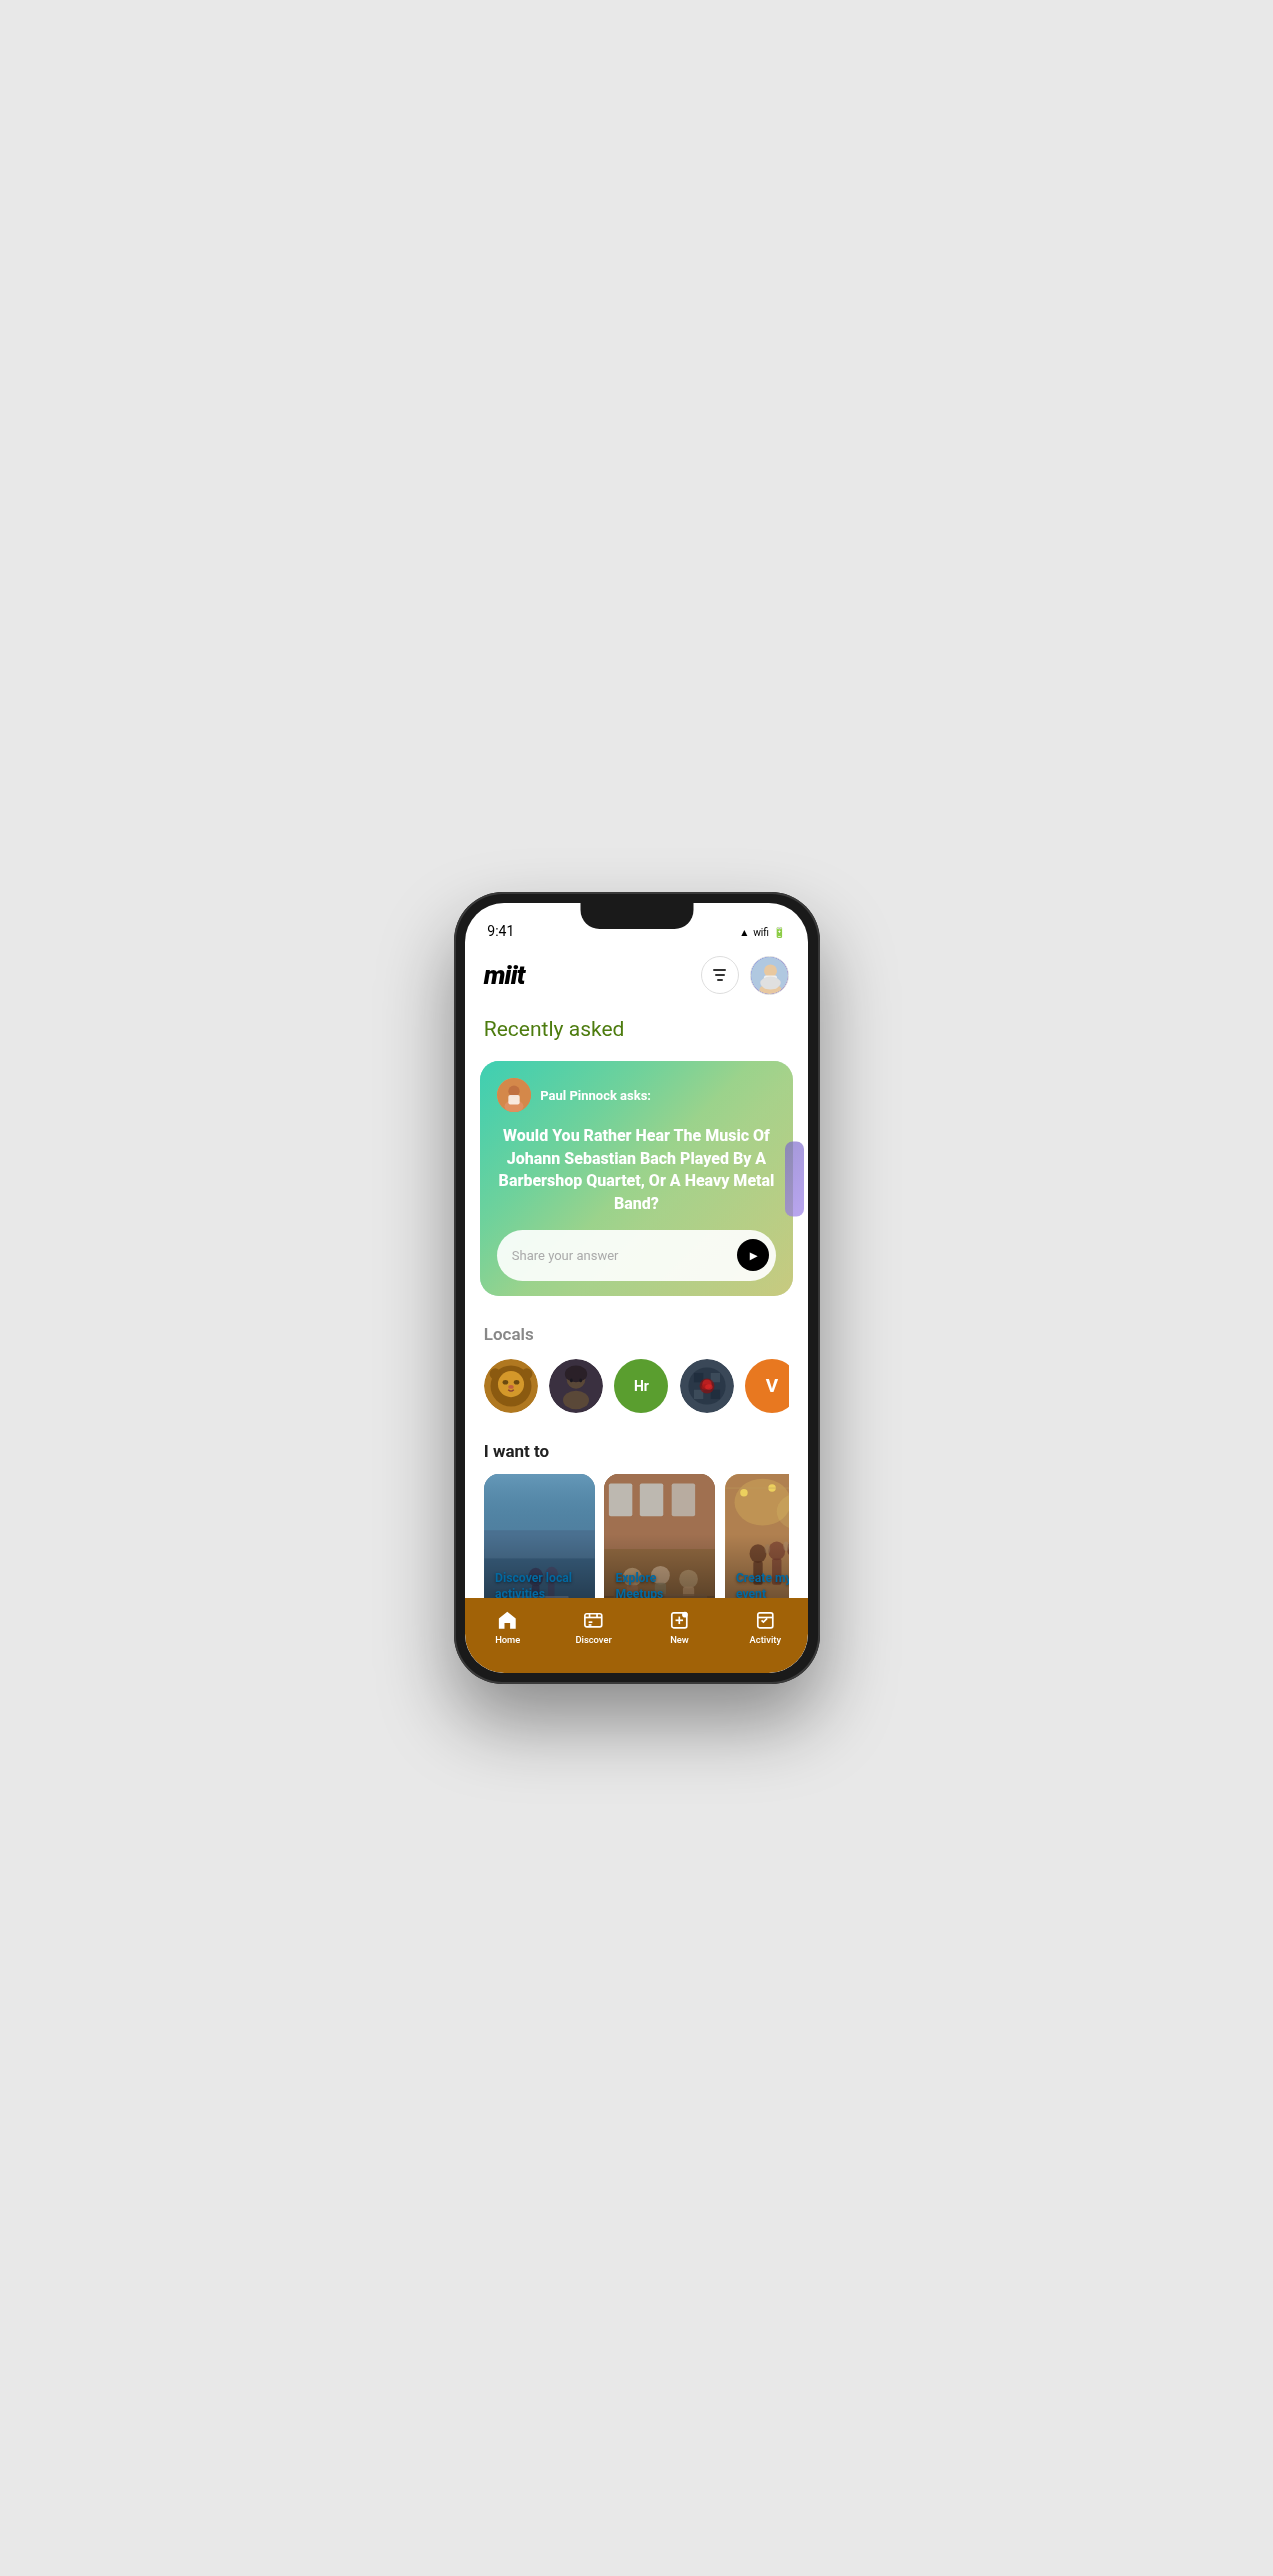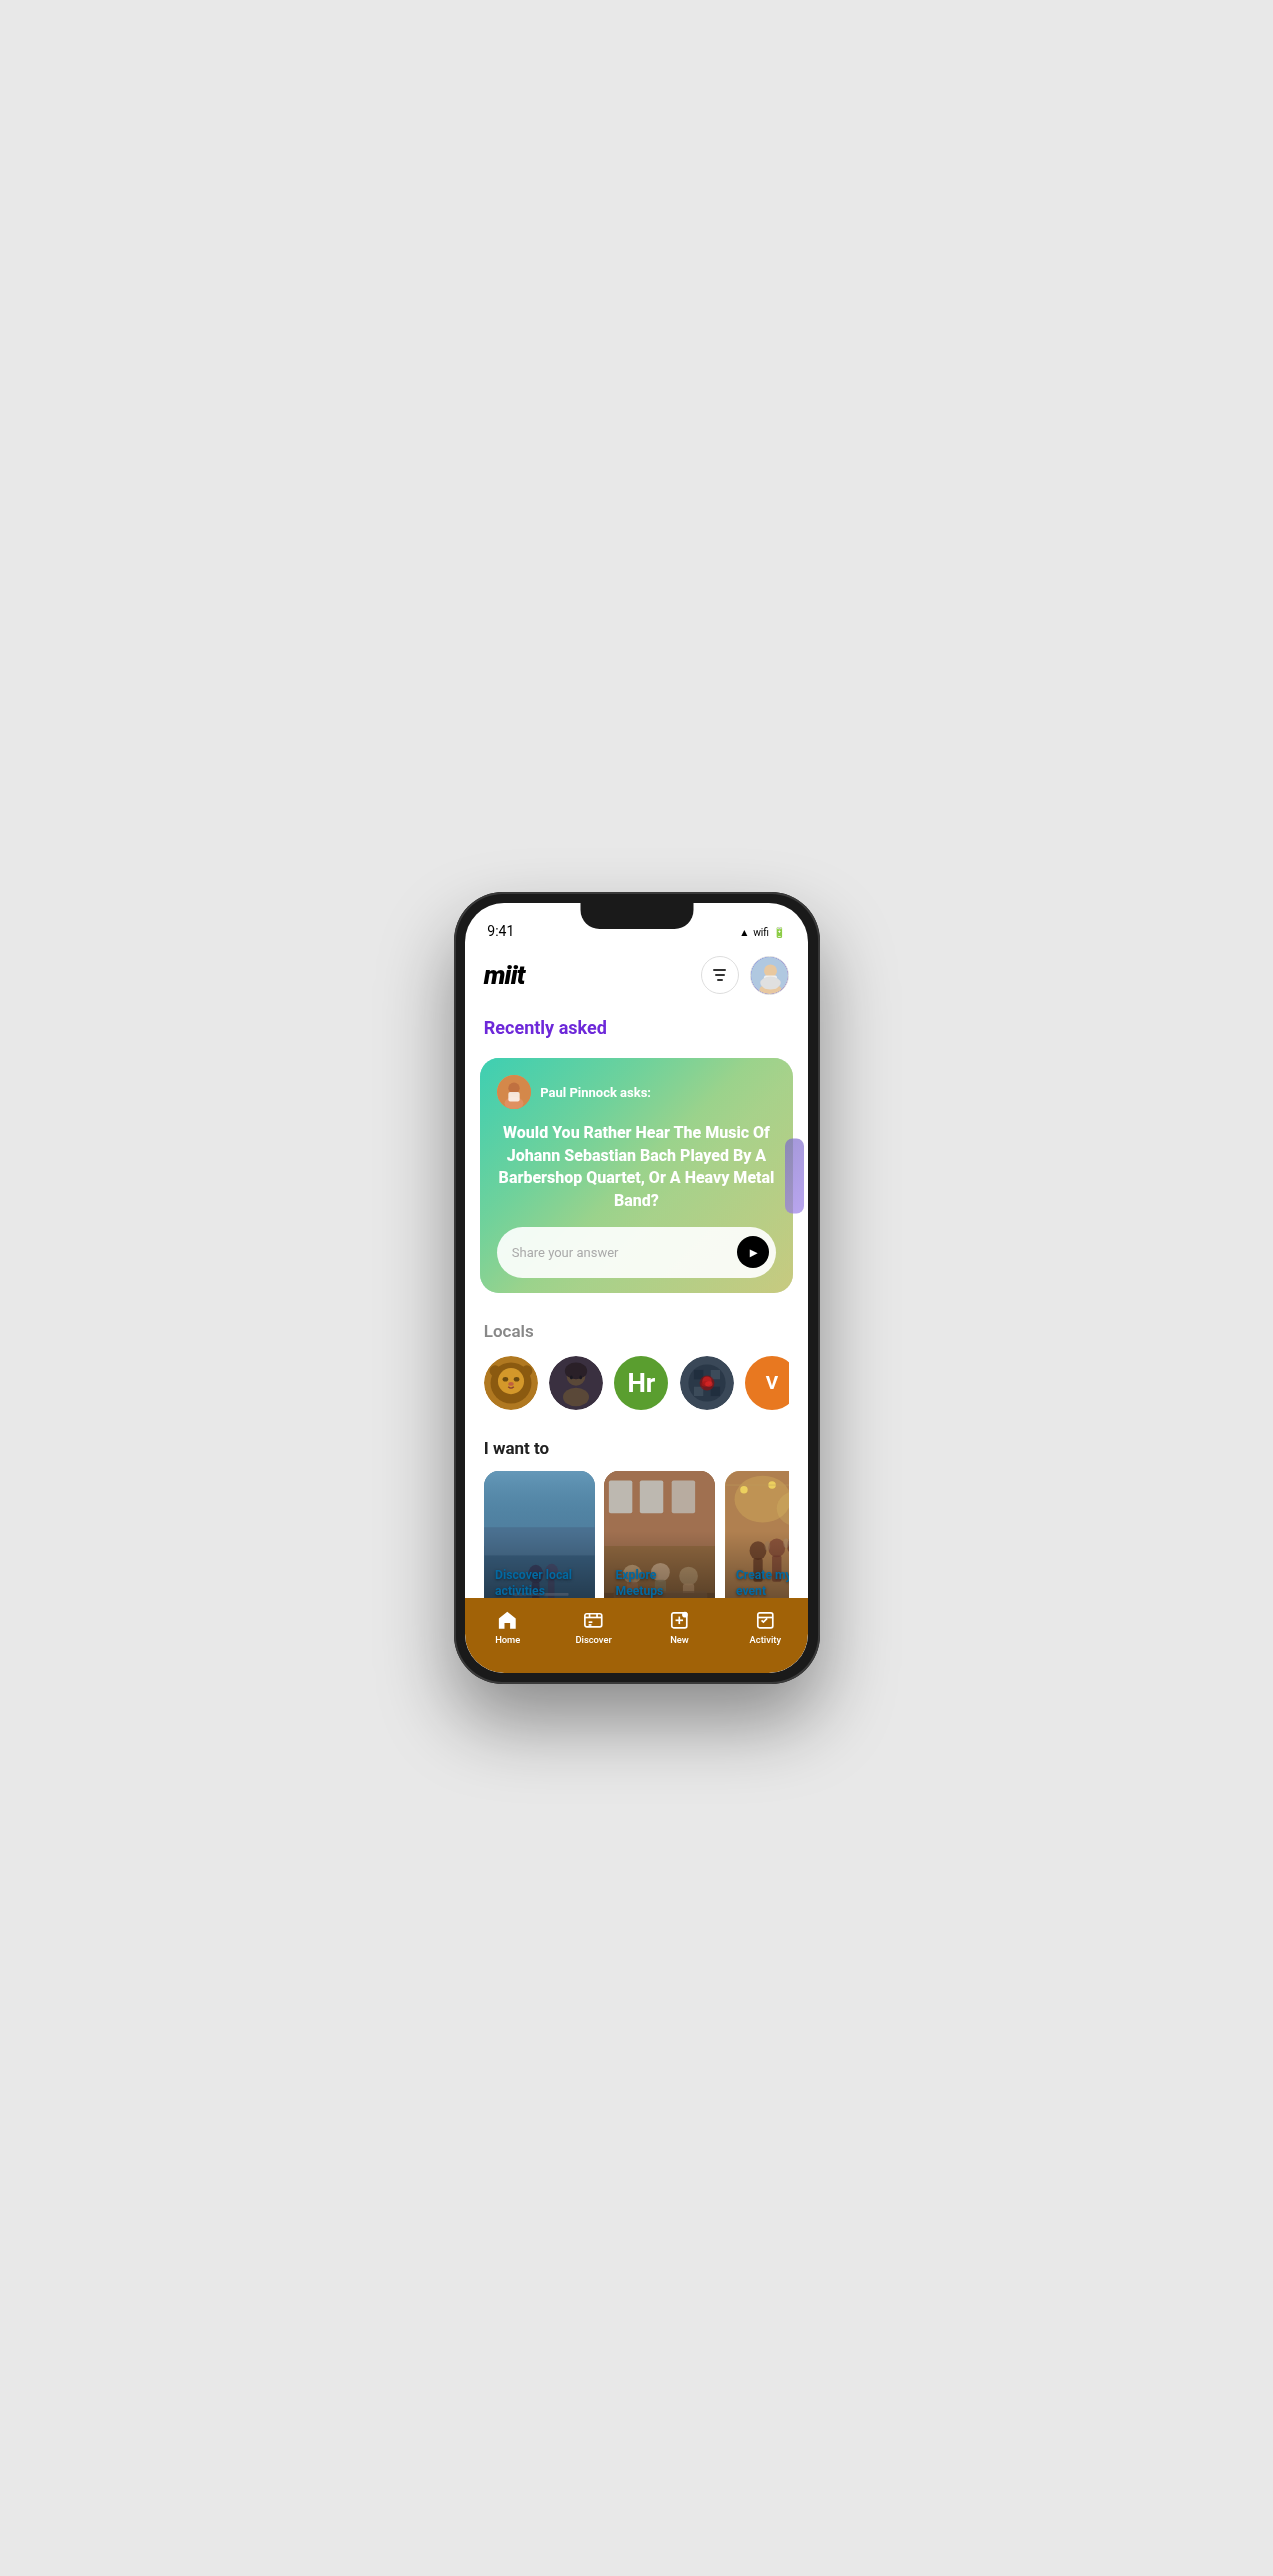--- a/index.html
+++ b/index.html
@@ -126,23 +126,23 @@
     }
     .avatar-header-img {
       width: 100%;
       height: 100%;
       background: linear-gradient(135deg, #a8d8ea, #aa96da, #fcbad3);
       border-radius: 50%;
       position: relative;
       overflow: hidden;
     }
     .section-title {
-      font-size: 18px;
-      font-weight: 700;
-      color: #6d28d9;
+      font-size: 21px;
+      font-weight: 400;
+      color: #4d7c0f;
       padding: 7.5px 19px 11.3px;
     }
     .question-card-wrapper {
       padding: 9px 15px;
       position: relative;
     }
     .question-card {
       border-radius: 19px;
       background: linear-gradient(135deg, #3ecfb2 0%, #5dd4a8 30%, #a8d4a0 60%, #c8cc8a 100%);
       padding: 17px 17px 15px;
@@ -249,21 +249,21 @@
       flex-shrink: 0;
       overflow: hidden;
       position: relative;
     }
     .local-avatar-3 {
       background: #5a9e2f;
       display: flex;
       align-items: center;
       justify-content: center;
       color: #fff;
-      font-size: 26px;
+      font-size: 14px;
       font-weight: 700;
     }
     .local-avatar-5 {
       background: #e87820;
       display: flex;
       align-items: center;
       justify-content: center;
       color: #fff;
       font-size: 19px;
       font-weight: 700;

